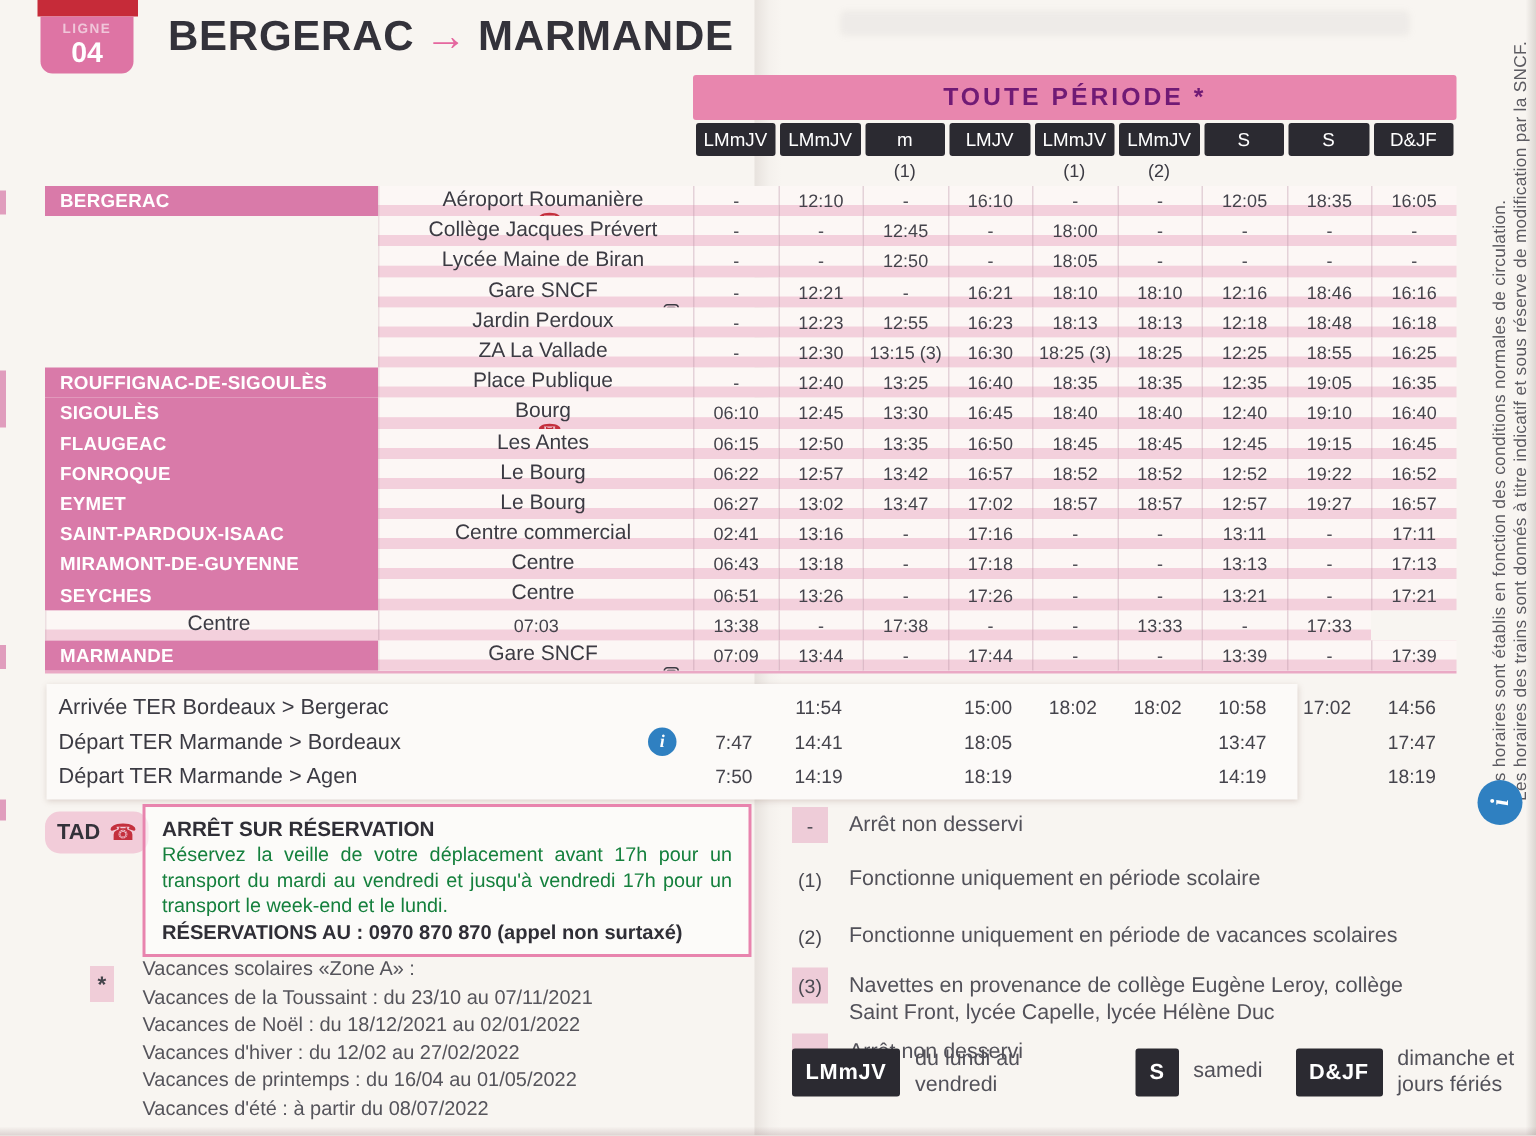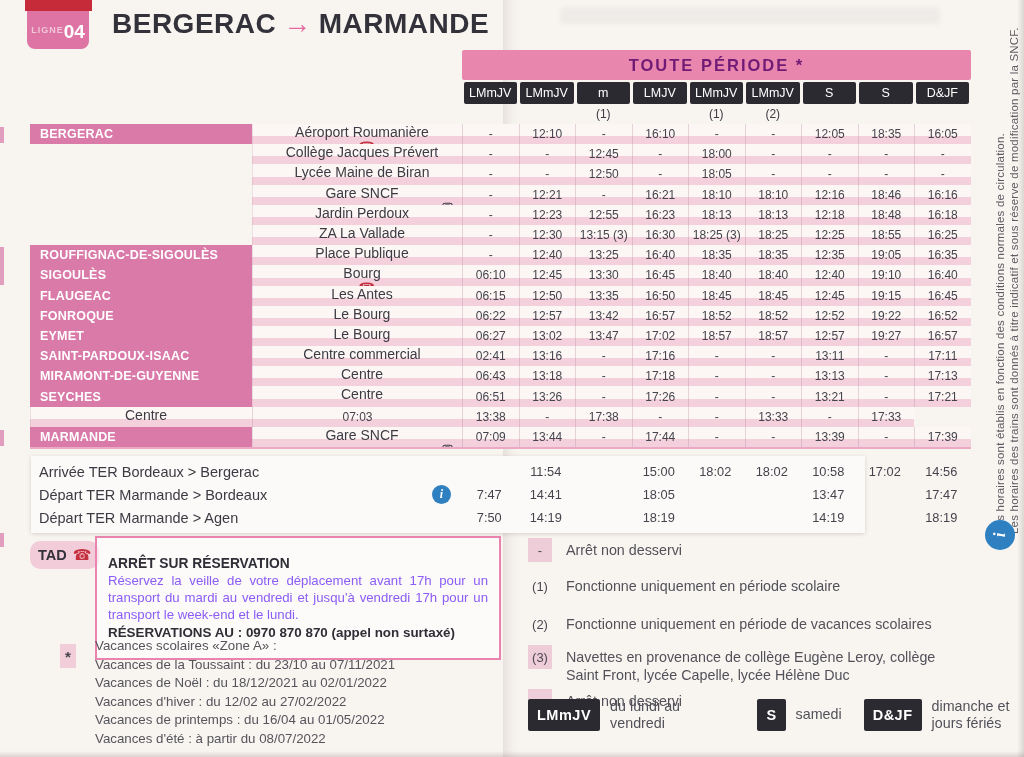--- a/index.html
+++ b/index.html
@@ -1,20 +1,20 @@
 <!DOCTYPE html>
 <html><head>
 <meta charset="utf-8">
 <style>
   html,body{margin:0;padding:0;background:#dcd7d1;font-family:"Liberation Sans","DejaVu Sans",sans-serif;}
   .page{position:relative;width:1024px;height:757px;background:#f8f5f1;overflow:hidden;}
 
   
   .red-strip{position:absolute;left:25px;top:0;width:67px;height:11px;background:#c62b39;}
-  .line-badge{position:absolute;left:27px;top:11px;width:62px;height:38px;background:#de74a4;border-radius:0 0 8px 8px;display:flex;flex-direction:row;align-items:center;justify-content:center;line-height:1;}
+  .line-badge{position:absolute;left:27px;top:11px;width:62px;height:38px;background:#de74a4;border-radius:0 0 8px 8px;display:flex;flex-direction:column;align-items:center;justify-content:center;line-height:1;}
   .line-badge .lbl{font-size:9px;color:#f0c6d9;letter-spacing:1px;font-weight:bold;}
   .line-badge .num{font-size:19px;color:#fff;font-weight:bold;margin-top:2px;}
   .title{position:absolute;left:112px;top:8px;font-size:28px;font-weight:bold;color:#33323a;letter-spacing:.5px;white-space:nowrap;}
   .title .arrow{color:#e5679f;margin:0 7px;}
 
   
   .fold{position:absolute;left:503px;top:0;width:18px;height:100%;background:linear-gradient(90deg,rgba(130,112,104,.14),rgba(130,112,104,.03) 55%,rgba(255,255,255,0));}
   .edge-r{position:absolute;right:0;top:0;width:7px;height:100%;background:linear-gradient(270deg,rgba(115,105,95,.22),rgba(115,105,95,0));}
   .edge-b{position:absolute;left:0;bottom:0;width:100%;height:6px;background:linear-gradient(0deg,rgba(150,120,125,.28),rgba(150,120,125,0));}
   .ghost{position:absolute;left:560px;top:7px;width:380px;height:17px;background:rgba(140,140,145,.09);border-radius:4px;filter:blur(2px);}
@@ -44,23 +44,23 @@
   
   .ter{position:absolute;left:31px;top:456px;width:834px;background:#fcfaf8;box-shadow:0 1px 4px rgba(150,120,110,.3);padding:4px 0;}
   .terrow{display:grid;grid-template-columns:430px repeat(9,56.5px);height:23px;align-items:center;}
   .terlabel{display:flex;align-items:center;padding-left:8px;font-size:14.5px;color:#3c3b43;white-space:nowrap;}
   .tertime{text-align:center;font-size:12.8px;color:#45444c;}
   .info-dot{width:19px;height:19px;border-radius:50%;background:#2f80c1;color:#fff;display:flex;align-items:center;justify-content:center;font:italic bold 12px "Liberation Serif","DejaVu Serif",serif;margin-left:auto;margin-right:10px;flex-shrink:0;}
 
   
   .tad-badge{position:absolute;left:30px;top:541px;background:#f2ccd9;padding:5px 8px;font-weight:bold;font-size:14.5px;color:#33323a;display:flex;gap:6px;align-items:center;border-radius:10px;}
   .tad-badge .phone{color:#c4303d;font-weight:normal;font-size:15px;}
-  .tad-box{position:absolute;left:95px;top:536px;width:380px;border:2px solid #e884ae;padding:18px 11px;background:rgba(255,255,255,.55);}
+  .tad-box{position:absolute;left:95px;top:536px;width:380px;border:2px solid #e884ae;padding:7px 11px;background:rgba(255,255,255,.55);}
   .tad-title{font-weight:bold;font-size:13.8px;color:#2f2e36;margin-bottom:2px;}
-  .tad-body{font-size:13.2px;color:#8b5cf6;line-height:16.8px;text-align:justify;}
+  .tad-body{font-size:13.2px;color:#15803d;line-height:16.8px;text-align:justify;}
   .tad-phone{font-weight:bold;font-size:13.4px;color:#2f2e36;margin-top:2px;}
 
   
   .hol-badge{position:absolute;left:60px;top:644px;width:16px;height:24px;background:#f0cdd8;color:#44434b;display:flex;align-items:center;justify-content:center;font-size:15px;font-weight:bold;}
   .holidays{position:absolute;left:95px;top:637px;font-size:13.3px;color:#55545b;line-height:18.6px;}
 
   
   .legend{position:absolute;left:528px;top:538px;width:452px;}
   .leg-item{display:flex;align-items:flex-start;}
   .leg-sym{min-width:24px;height:24px;display:flex;align-items:center;justify-content:center;font-size:13px;color:#4a4951;margin-right:14px;flex-shrink:0;}

